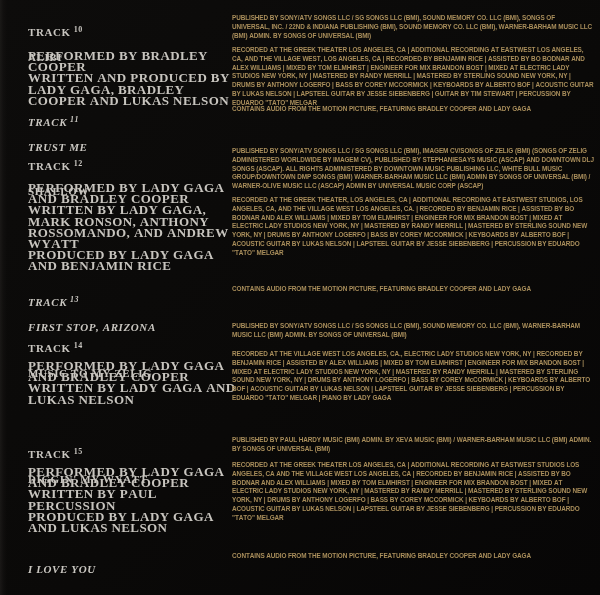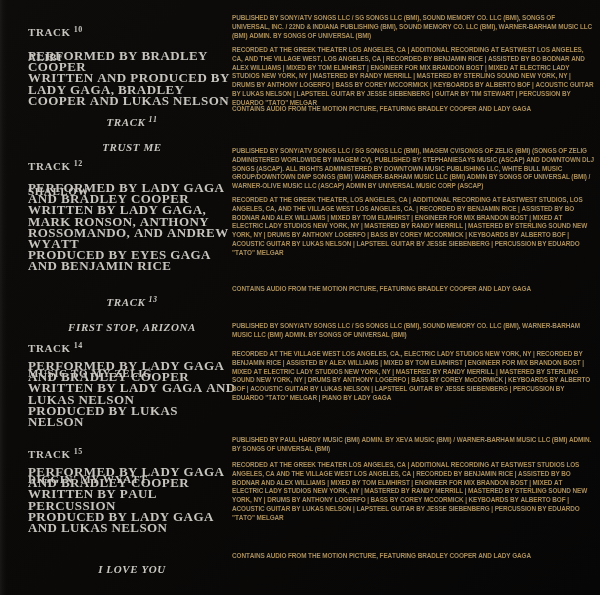--- a/index.html
+++ b/index.html
@@ -24,21 +24,21 @@
     font-size:11px;line-height:12.5px;
     letter-spacing:.6px;
     color:#c9c6c0;
     text-shadow:0 0 1px rgba(0,0,0,.6);
     white-space:pre-line;
   }
   .lh sup{
     font-size:8px;line-height:0;vertical-align:4px;
     margin-left:3px;letter-spacing:.5px;
   }
-  .lh.italic{font-style:italic;text-align:center;}
+  .lh.italic{font-style:italic;}
   .lc{ 
     position:absolute;left:28px;width:208px;
     font-family:"Liberation Serif",serif;
     font-weight:bold;
     font-size:13px;line-height:11.2px;
     letter-spacing:.4px;
     color:#c7c4be;
   }
   
   .gp{
@@ -73,39 +73,38 @@
   </div>
   <div class="gp" style="top:105px">CONTAINS AUDIO FROM THE MOTION PICTURE, FEATURING BRADLEY COOPER AND LADY GAGA</div>
 
   <div class="lh" style="top:147px">
     <div><span>TRACK</span><sup>12</sup></div>
     <div>SHALLOW</div>
   </div>
   <div class="lc" style="top:182px">
     <div>PERFORMED BY LADY GAGA AND BRADLEY COOPER</div>
     <div>WRITTEN BY LADY GAGA, MARK RONSON, ANTHONY ROSSOMANDO, AND ANDREW WYATT</div>
-    <div>PRODUCED BY EYES GAGA AND BENJAMIN RICE</div>
+    <div>PRODUCED BY LADY GAGA AND BENJAMIN RICE</div>
   </div>
   <div class="gp" style="top:147px">PUBLISHED BY SONY/ATV SONGS LLC / SG SONGS LLC (BMI), IMAGEM CV/SONGS OF ZELIG (BMI) (SONGS OF ZELIG ADMINISTERED WORLDWIDE BY IMAGEM CV), PUBLISHED BY STEPHANIESAYS MUSIC (ASCAP) AND DOWNTOWN DLJ SONGS (ASCAP). ALL RIGHTS ADMINISTERED BY DOWNTOWN MUSIC PUBLISHING LLC, WHITE BULL MUSIC GROUP/DOWNTOWN DMP SONGS (BMI) WARNER-BARHAM MUSIC LLC (BMI) ADMIN BY SONGS OF UNIVERSAL (BMI) / WARNER-OLIVE MUSIC LLC (ASCAP) ADMIN BY UNIVERSAL MUSIC CORP (ASCAP)</div>
   <div class="gp" style="top:196px">RECORDED AT THE GREEK THEATER, LOS ANGELES, CA | ADDITIONAL RECORDING AT EASTWEST STUDIOS, LOS ANGELES, CA, AND THE VILLAGE WEST LOS ANGELES, CA. | RECORDED BY BENJAMIN RICE | ASSISTED BY BO BODNAR AND ALEX WILLIAMS | MIXED BY TOM ELMHIRST | ENGINEER FOR MIX BRANDON BOST | MIXED AT ELECTRIC LADY STUDIOS NEW YORK, NY | MASTERED BY RANDY MERRILL | MASTERED BY STERLING SOUND NEW YORK, NY | DRUMS BY ANTHONY LOGERFO | BASS BY COREY MCCORMICK | KEYBOARDS BY ALBERTO BOF | ACOUSTIC GUITAR BY LUKAS NELSON | LAPSTEEL GUITAR BY JESSE SIEBENBERG | PERCUSSION BY EDUARDO "TATO" MELGAR</div>
 
   <div class="lh italic" style="top:283px">
     <div><span>TRACK</span><sup>13</sup></div>
     <div>FIRST STOP, ARIZONA</div>
   </div>
   <div class="gp" style="top:285px">CONTAINS AUDIO FROM THE MOTION PICTURE, FEATURING BRADLEY COOPER AND LADY GAGA</div>
 
   <div class="lh" style="top:329px">
     <div><span>TRACK</span><sup>14</sup></div>
     <div>MUSIC TO MY ZELIG</div>
   </div>
   <div class="lc" style="top:360px">
     <div>PERFORMED BY LADY GAGA AND BRADLEY COOPER</div>
     <div>WRITTEN BY LADY GAGA AND LUKAS NELSON</div>
-    <div>PRODUCED BY LUKAS NELSON</div>
   </div>
   <div class="gp" style="top:322px">PUBLISHED BY SONY/ATV SONGS LLC / SG SONGS LLC (BMI), SOUND MEMORY CO. LLC (BMI), WARNER-BARHAM MUSIC LLC (BMI) ADMIN. BY SONGS OF UNIVERSAL (BMI)</div>
   <div class="gp" style="top:350px">RECORDED AT THE VILLAGE WEST LOS ANGELES, CA., ELECTRIC LADY STUDIOS NEW YORK, NY | RECORDED BY BENJAMIN RICE | ASSISTED BY ALEX WILLIAMS | MIXED BY TOM ELMHIRST | ENGINEER FOR MIX BRANDON BOST | MIXED AT ELECTRIC LADY STUDIOS NEW YORK, NY | MASTERED BY RANDY MERRILL | MASTERED BY STERLING SOUND NEW YORK, NY | DRUMS BY ANTHONY LOGERFO | BASS BY COREY McCORMICK | KEYBOARDS BY ALBERTO BOF | ACOUSTIC GUITAR BY LUKAS NELSON | LAPSTEEL GUITAR BY JESSE SIEBENBERG | PERCUSSION BY EDUARDO "TATO" MELGAR | PIANO BY LADY GAGA</div>
 
   <div class="lh" style="top:435px">
     <div><span>TRACK</span><sup>15</sup></div>
     <div>DIGGIN' MY WYATT</div>
   </div>
   <div class="lc" style="top:466px">
     <div>PERFORMED BY LADY GAGA AND BRADLEY COOPER</div>

